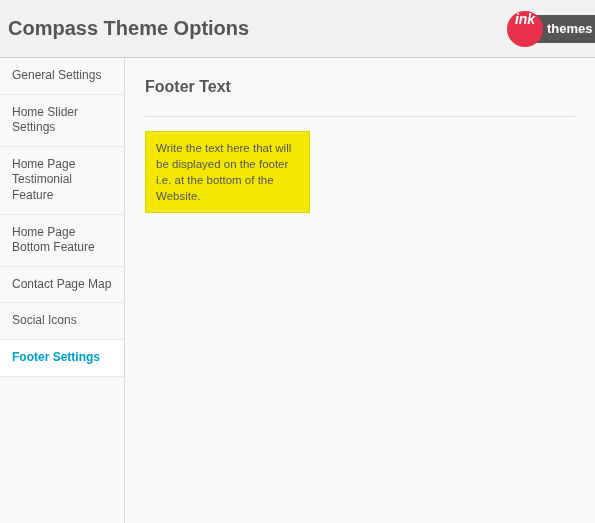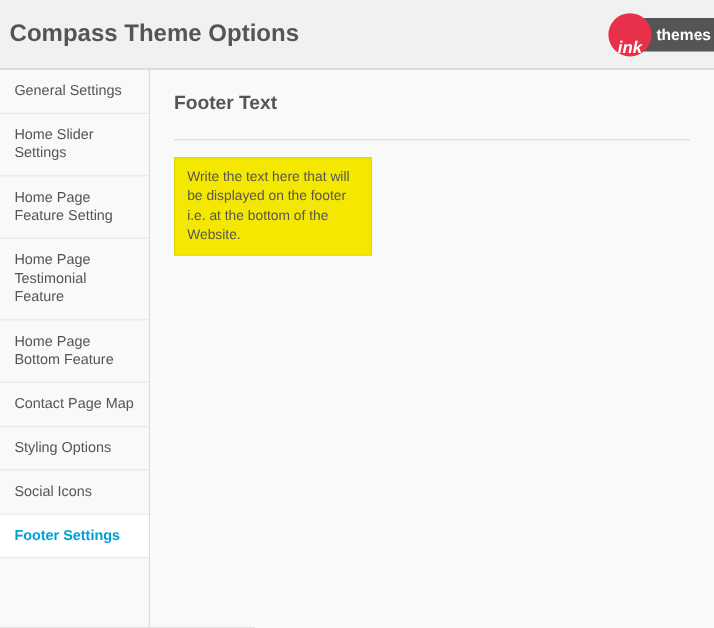--- a/index.html
+++ b/index.html
@@ -42,21 +42,21 @@
       height: 36px;
       position: relative;
     }
 
     .logo-circle {
       width: 36px;
       height: 36px;
       background: #e8304a;
       border-radius: 50%;
       display: flex;
-      align-items: flex-end;
+      align-items: flex-start;
       justify-content: center;
       position: absolute;
       left: 0;
       top: 0;
       z-index: 2;
     }
 
     .logo-circle span {
       color: white;
       font-weight: bold;
@@ -219,25 +219,23 @@
       <div class="logo-text-part">themes</div>
       <span class="logo-dots">...</span>
     </div>
   </div>
 
   <div class="main-layout">
 
     <div class="sidebar">
     <div class="sidebar-item">General Settings</div>
         <div class="sidebar-item">Home Slider Settings</div>
-        <div class="sidebar-item">Home Page Feature Setting</div>
         <div class="sidebar-item">Home Page Testimonial Feature</div>
         <div class="sidebar-item">Home Page Bottom Feature</div>
         <div class="sidebar-item">Contact Page Map</div>
-        <div class="sidebar-item">Styling Options</div>
         <div class="sidebar-item">Social Icons</div>
         <div class="sidebar-item active">Footer Settings</div>
       </div>
 
     <div class="content-area">
       <div class="section-title">Footer Text</div>
       <div class="content-row">
         <div class="hint-box">Write the text here that will be displayed on the footer i.e. at the bottom of the Website.</div>
       </div>
     </div>

